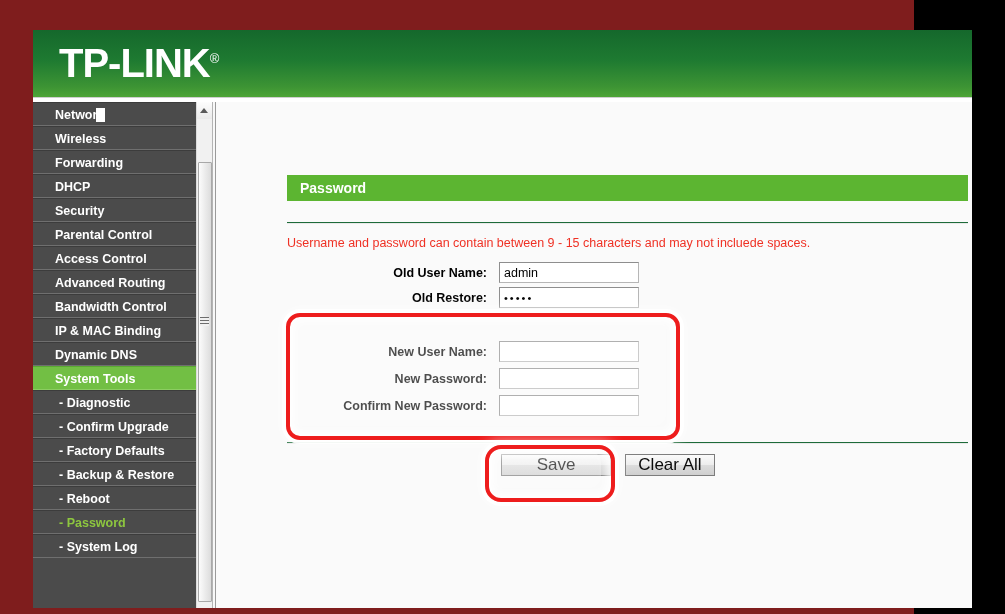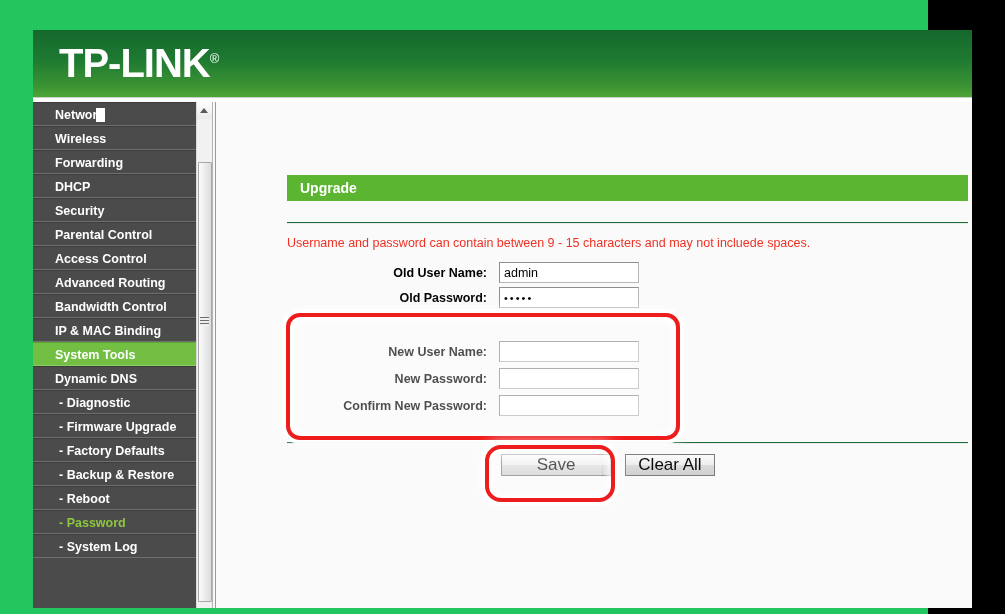--- a/index.html
+++ b/index.html
@@ -12,22 +12,21 @@
     height: 614px;
     overflow: hidden;
     font-family: "Liberation Sans", sans-serif;
   }
 
   
   #screen {
     position: relative;
     width: 914px;
     height: 614px;
-    background: #22c55e;
-    padding-left: 14px;
+    background: #7f1d1d;
   }
 
   
   #page {
     position: absolute;
     left: 33px;
     top: 30px;
     width: 939px;
     height: 578px;
     background: #f8f8f8;
@@ -360,54 +359,54 @@
         <div class="menu-item"><span>Network</span><span class="caret-artifact"></span></div>
         <div class="menu-item"><span>Wireless</span></div>
         <div class="menu-item"><span>Forwarding</span></div>
         <div class="menu-item"><span>DHCP</span></div>
         <div class="menu-item"><span>Security</span></div>
         <div class="menu-item"><span>Parental Control</span></div>
         <div class="menu-item"><span>Access Control</span></div>
         <div class="menu-item"><span>Advanced Routing</span></div>
         <div class="menu-item"><span>Bandwidth Control</span></div>
         <div class="menu-item"><span>IP &amp; MAC Binding</span></div>
+        <div class="menu-item"><span>Dynamic DNS</span></div>
         <div class="menu-item active-parent"><span>System Tools</span></div>
-        <div class="menu-item"><span>Dynamic DNS</span></div>
         <div class="menu-item sub"><span>- Diagnostic</span></div>
-        <div class="menu-item sub"><span>- Firmware Upgrade</span></div>
+        <div class="menu-item sub"><span>- Confirm Upgrade</span></div>
         <div class="menu-item sub"><span>- Factory Defaults</span></div>
         <div class="menu-item sub"><span>- Backup &amp; Restore</span></div>
         <div class="menu-item sub"><span>- Reboot</span></div>
         <div class="menu-item sub active-sub"><span>- Password</span></div>
         <div class="menu-item sub"><span>- System Log</span></div>
       </nav>
 
       <div id="scrollbar">
         <div id="sb-up">
           <div class="arrow"></div>
         </div>
         <div id="sb-thumb"></div>
         <div id="sb-grip"></div>
       </div>
 
       <main id="content">
 
-        <div id="title-bar">Upgrade</div>
+        <div id="title-bar">Password</div>
 
         <div class="green-rule" id="rule-top"></div>
 
         <div id="warning">Username and password can contain between 9 - 15 characters and may not incluede spaces.</div>
 
         <div class="form-row" id="row-old-user">
           <div class="form-label">Old User Name:</div>
           <input class="form-input" type="text" value="admin" style="">
         </div>
 
         <div class="form-row" id="row-old-pass">
-          <div class="form-label">Old Password:</div>
+          <div class="form-label">Old Restore:</div>
           <input class="form-input pw" type="text" value="•••••" style="">
         </div>
 
         <div class="form-row" id="row-new-user">
           <div class="form-label">New User Name:</div>
           <input class="form-input" type="text" value="" style="">
         </div>
 
         <div class="form-row" id="row-new-pass">
           <div class="form-label">New Password:</div>

